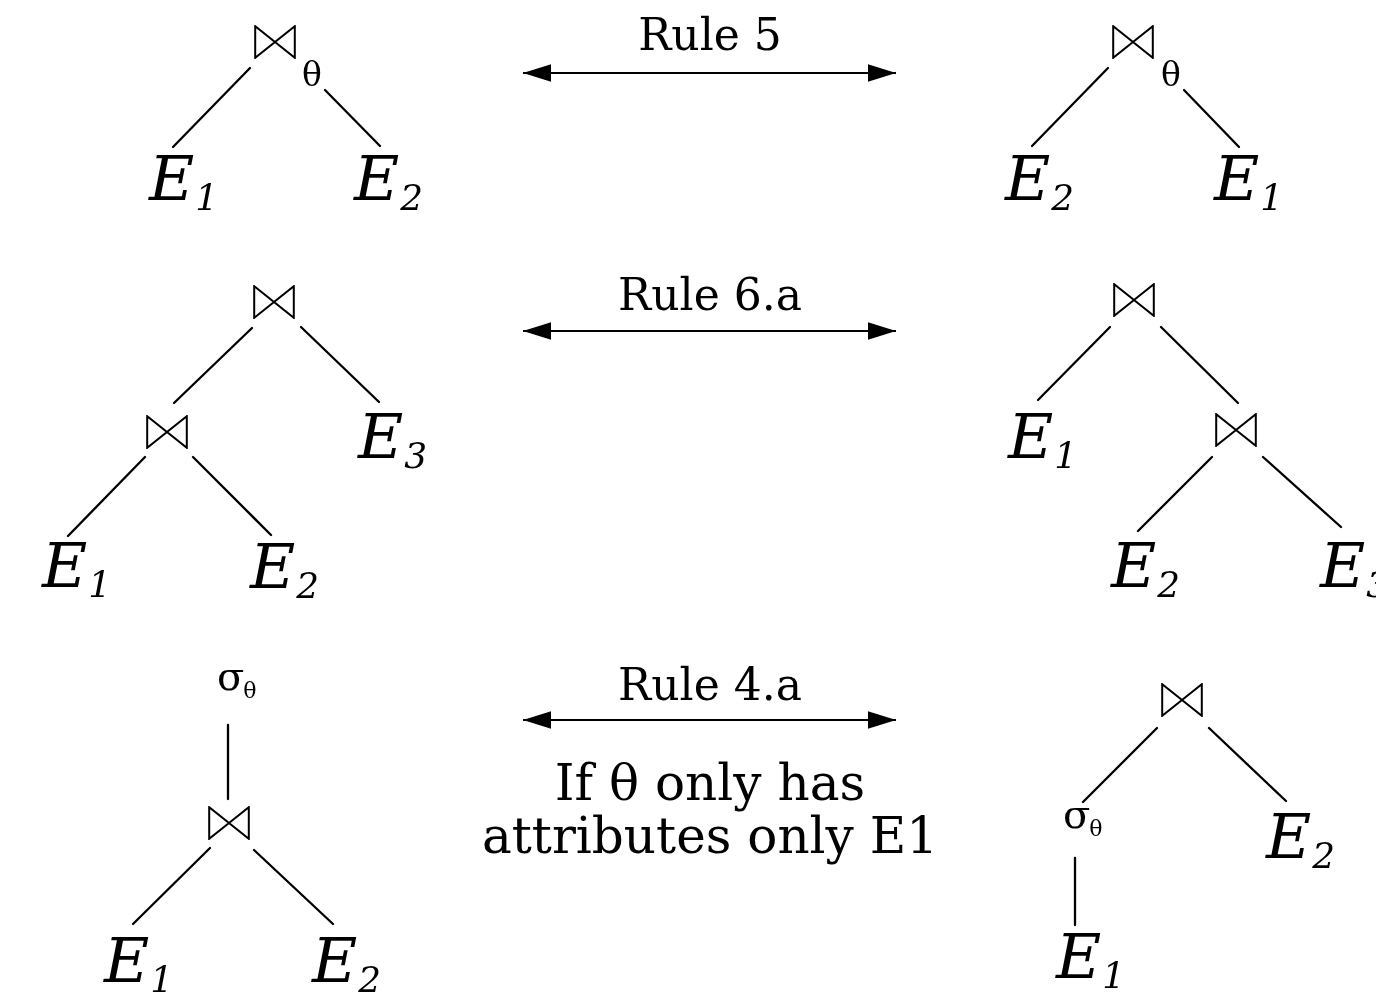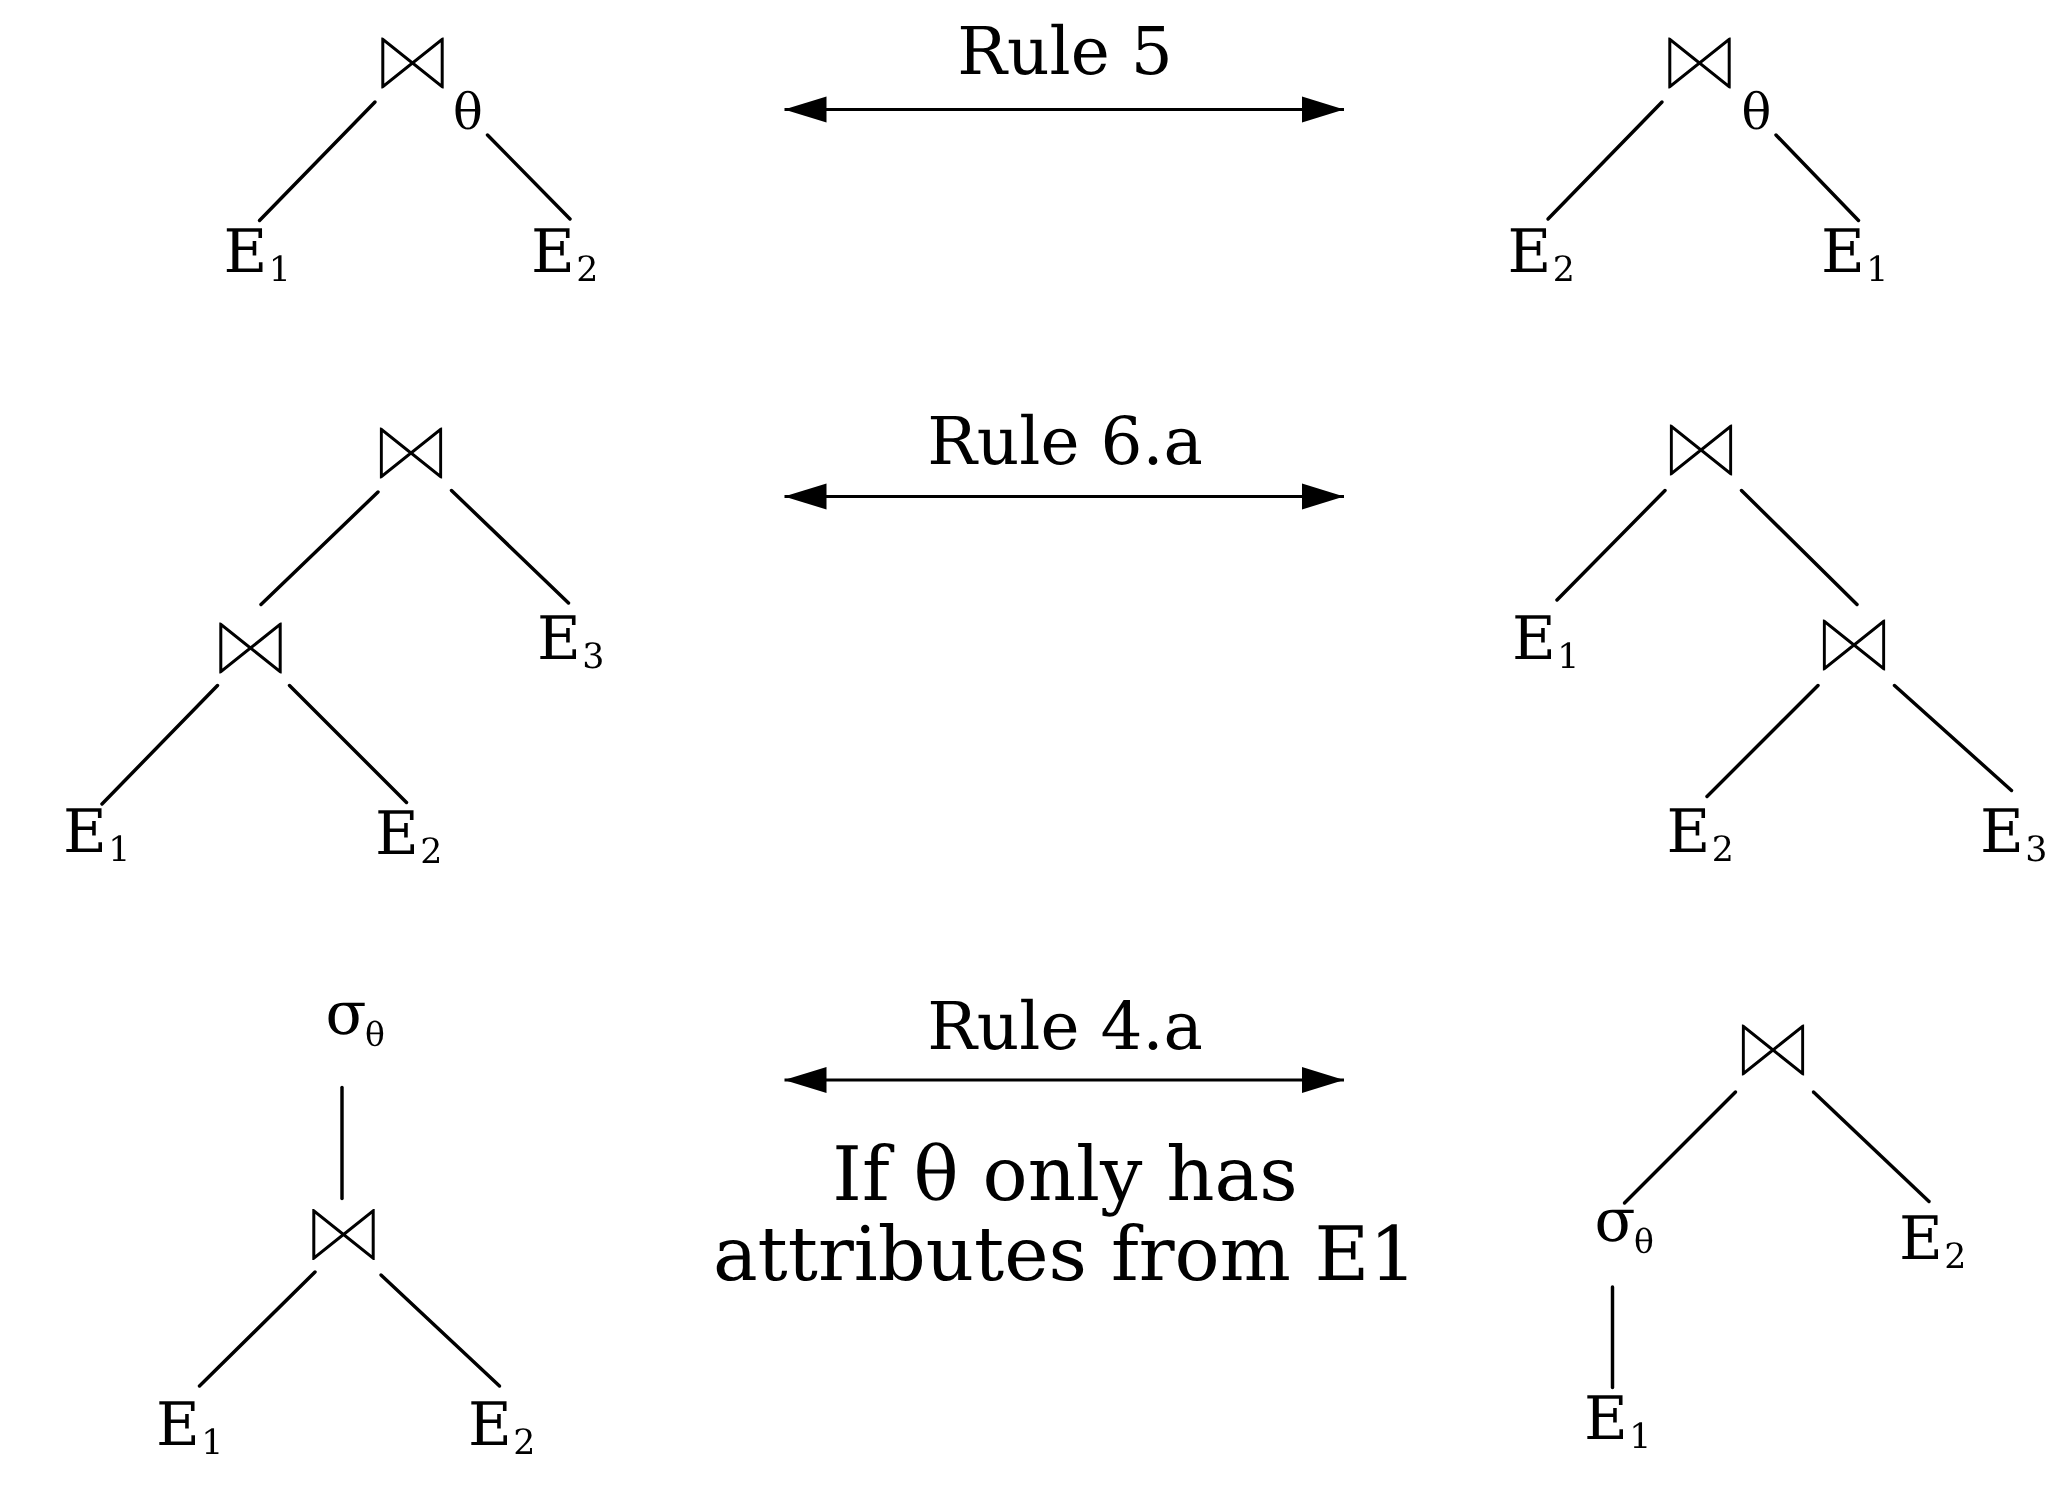--- a/index.html
+++ b/index.html
@@ -9,21 +9,22 @@
     height: 999px;
     background: #ffffff;
     color: #000000;
     font-family: "DejaVu Serif", "Liberation Serif", serif;
     overflow: hidden;
   }
   .overlay { position: absolute; left: 0; top: 0; }
   .bowtie { position: absolute; width: 42px; height: 34px; }
   .elabel {
     position: absolute;
-    font-size: 40px;
+    font-style: italic;
+    font-size: 62px;
     line-height: 1;
     white-space: nowrap;
   }
   .elabel .es { font-size: 0.58em; vertical-align: -0.28em; margin-left: 1px; }
   .join-theta { position: absolute; font-size: 33px; line-height: 1; }
   .sigma { position: absolute; font-size: 40px; line-height: 1; white-space: nowrap; }
   .sigma .ss { font-size: 0.55em; vertical-align: -0.38em; margin-left: -1px; }
   .rule-title {
     position: absolute;
     left: 520px;
@@ -121,21 +122,21 @@
   <svg class="bowtie" style="left:1215px;top:413px" viewBox="0 0 42 34">
     <path d="M1.2,1.2 L1.2,32.8 L21,17 Z M40.8,1.2 L40.8,32.8 L21,17 Z" fill="none" stroke="#000" stroke-width="2"></path>
   </svg>
   <span class="elabel" style="left:1008px;top:406px"><span class="eb">E</span><span class="es">1</span></span>
   <span class="elabel" style="left:1111px;top:535px"><span class="eb">E</span><span class="es">2</span></span>
   <span class="elabel" style="left:1320px;top:535px"><span class="eb">E</span><span class="es">3</span></span>
 
   <div class="rule-title" style="top:663px">Rule 4.a</div>
   <div class="condition" style="top:757px">
     <div>If θ only has</div>
-    <div>attributes from E1</div>
+    <div>attributes only E1</div>
   </div>
 
   <span class="sigma" style="left:217px;top:656px"><span>σ</span><span class="ss">θ</span></span>
   <svg class="bowtie" style="left:208px;top:806px" viewBox="0 0 42 34">
     <path d="M1.2,1.2 L1.2,32.8 L21,17 Z M40.8,1.2 L40.8,32.8 L21,17 Z" fill="none" stroke="#000" stroke-width="2"></path>
   </svg>
   <span class="elabel" style="left:104px;top:930px"><span class="eb">E</span><span class="es">1</span></span>
   <span class="elabel" style="left:312px;top:930px"><span class="eb">E</span><span class="es">2</span></span>
 
   <svg class="bowtie" style="left:1161px;top:683px" viewBox="0 0 42 34">

